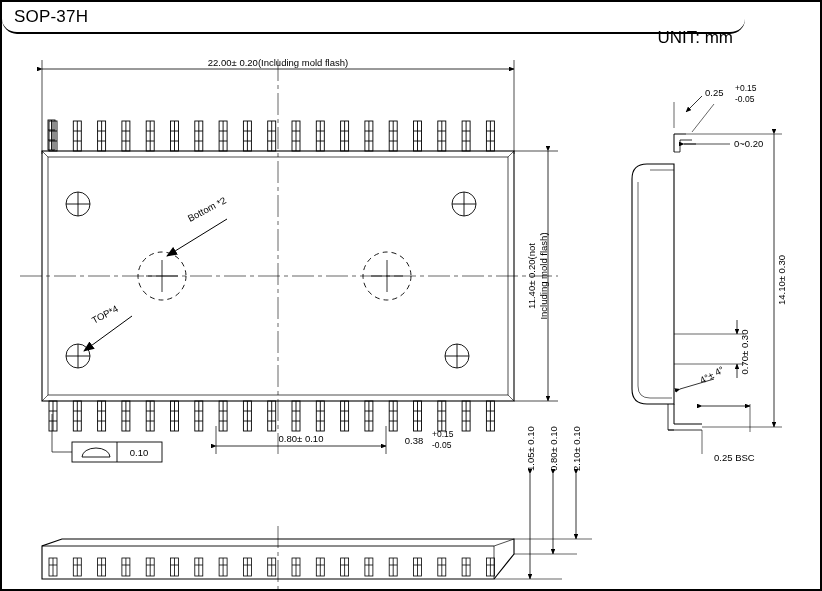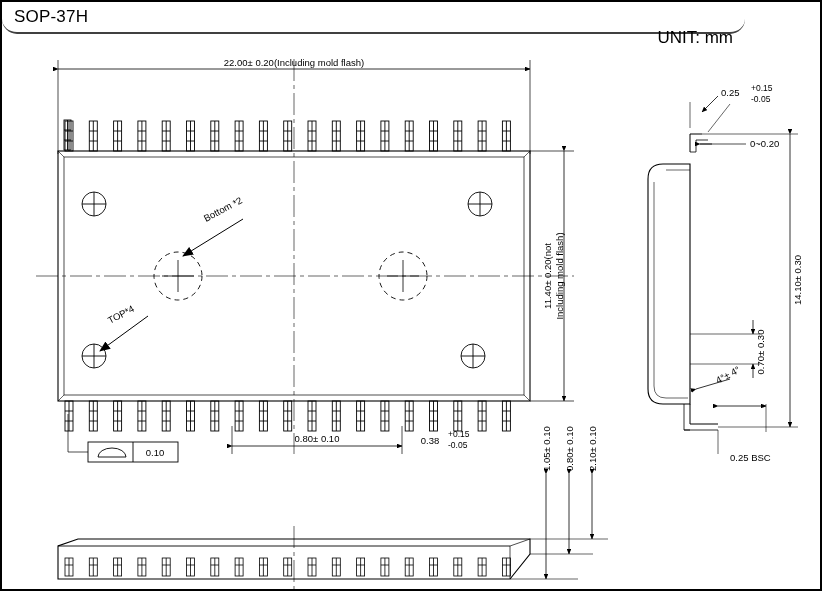--- a/index.html
+++ b/index.html
@@ -7,31 +7,31 @@
   #page {
     position:relative;
     width:822px; height:591px;
     background:#ffffff;
     border:2px solid #000;
     box-sizing:border-box;
     overflow:hidden;
   }
   .hdr {
     position:absolute; left:0; top:0; width:743px; height:32px;
-    border-bottom:2px solid #404040; box-sizing:border-box;border-radius:15px;
+    border-bottom:2px solid #000000; box-sizing:border-box;border-radius:15px;
   }
   .hdr-title {
     position:absolute; left:12px; top:5px;
     font-size:17px; color:#000; letter-spacing:0.2px;
   }
   .hdr-unit {
     position:absolute; right:12px; top:5px;
     font-size:17px; color:#000;margin-top:21px;
   }
-  .svgwrap { position:absolute; left:16px; top:32px; width:756px; height:555px; }
+  .svgwrap { position:absolute; left:0; top:32px; width:756px; height:555px; }
   svg { display:block; }
   text { font-family:"Liberation Sans", sans-serif; fill:#000; }
   .t9  { font-size:9.5px; }
   .t8  { font-size:8.5px; }
 </style>
 </head>
 <body>
 
 <div id="page">
 

